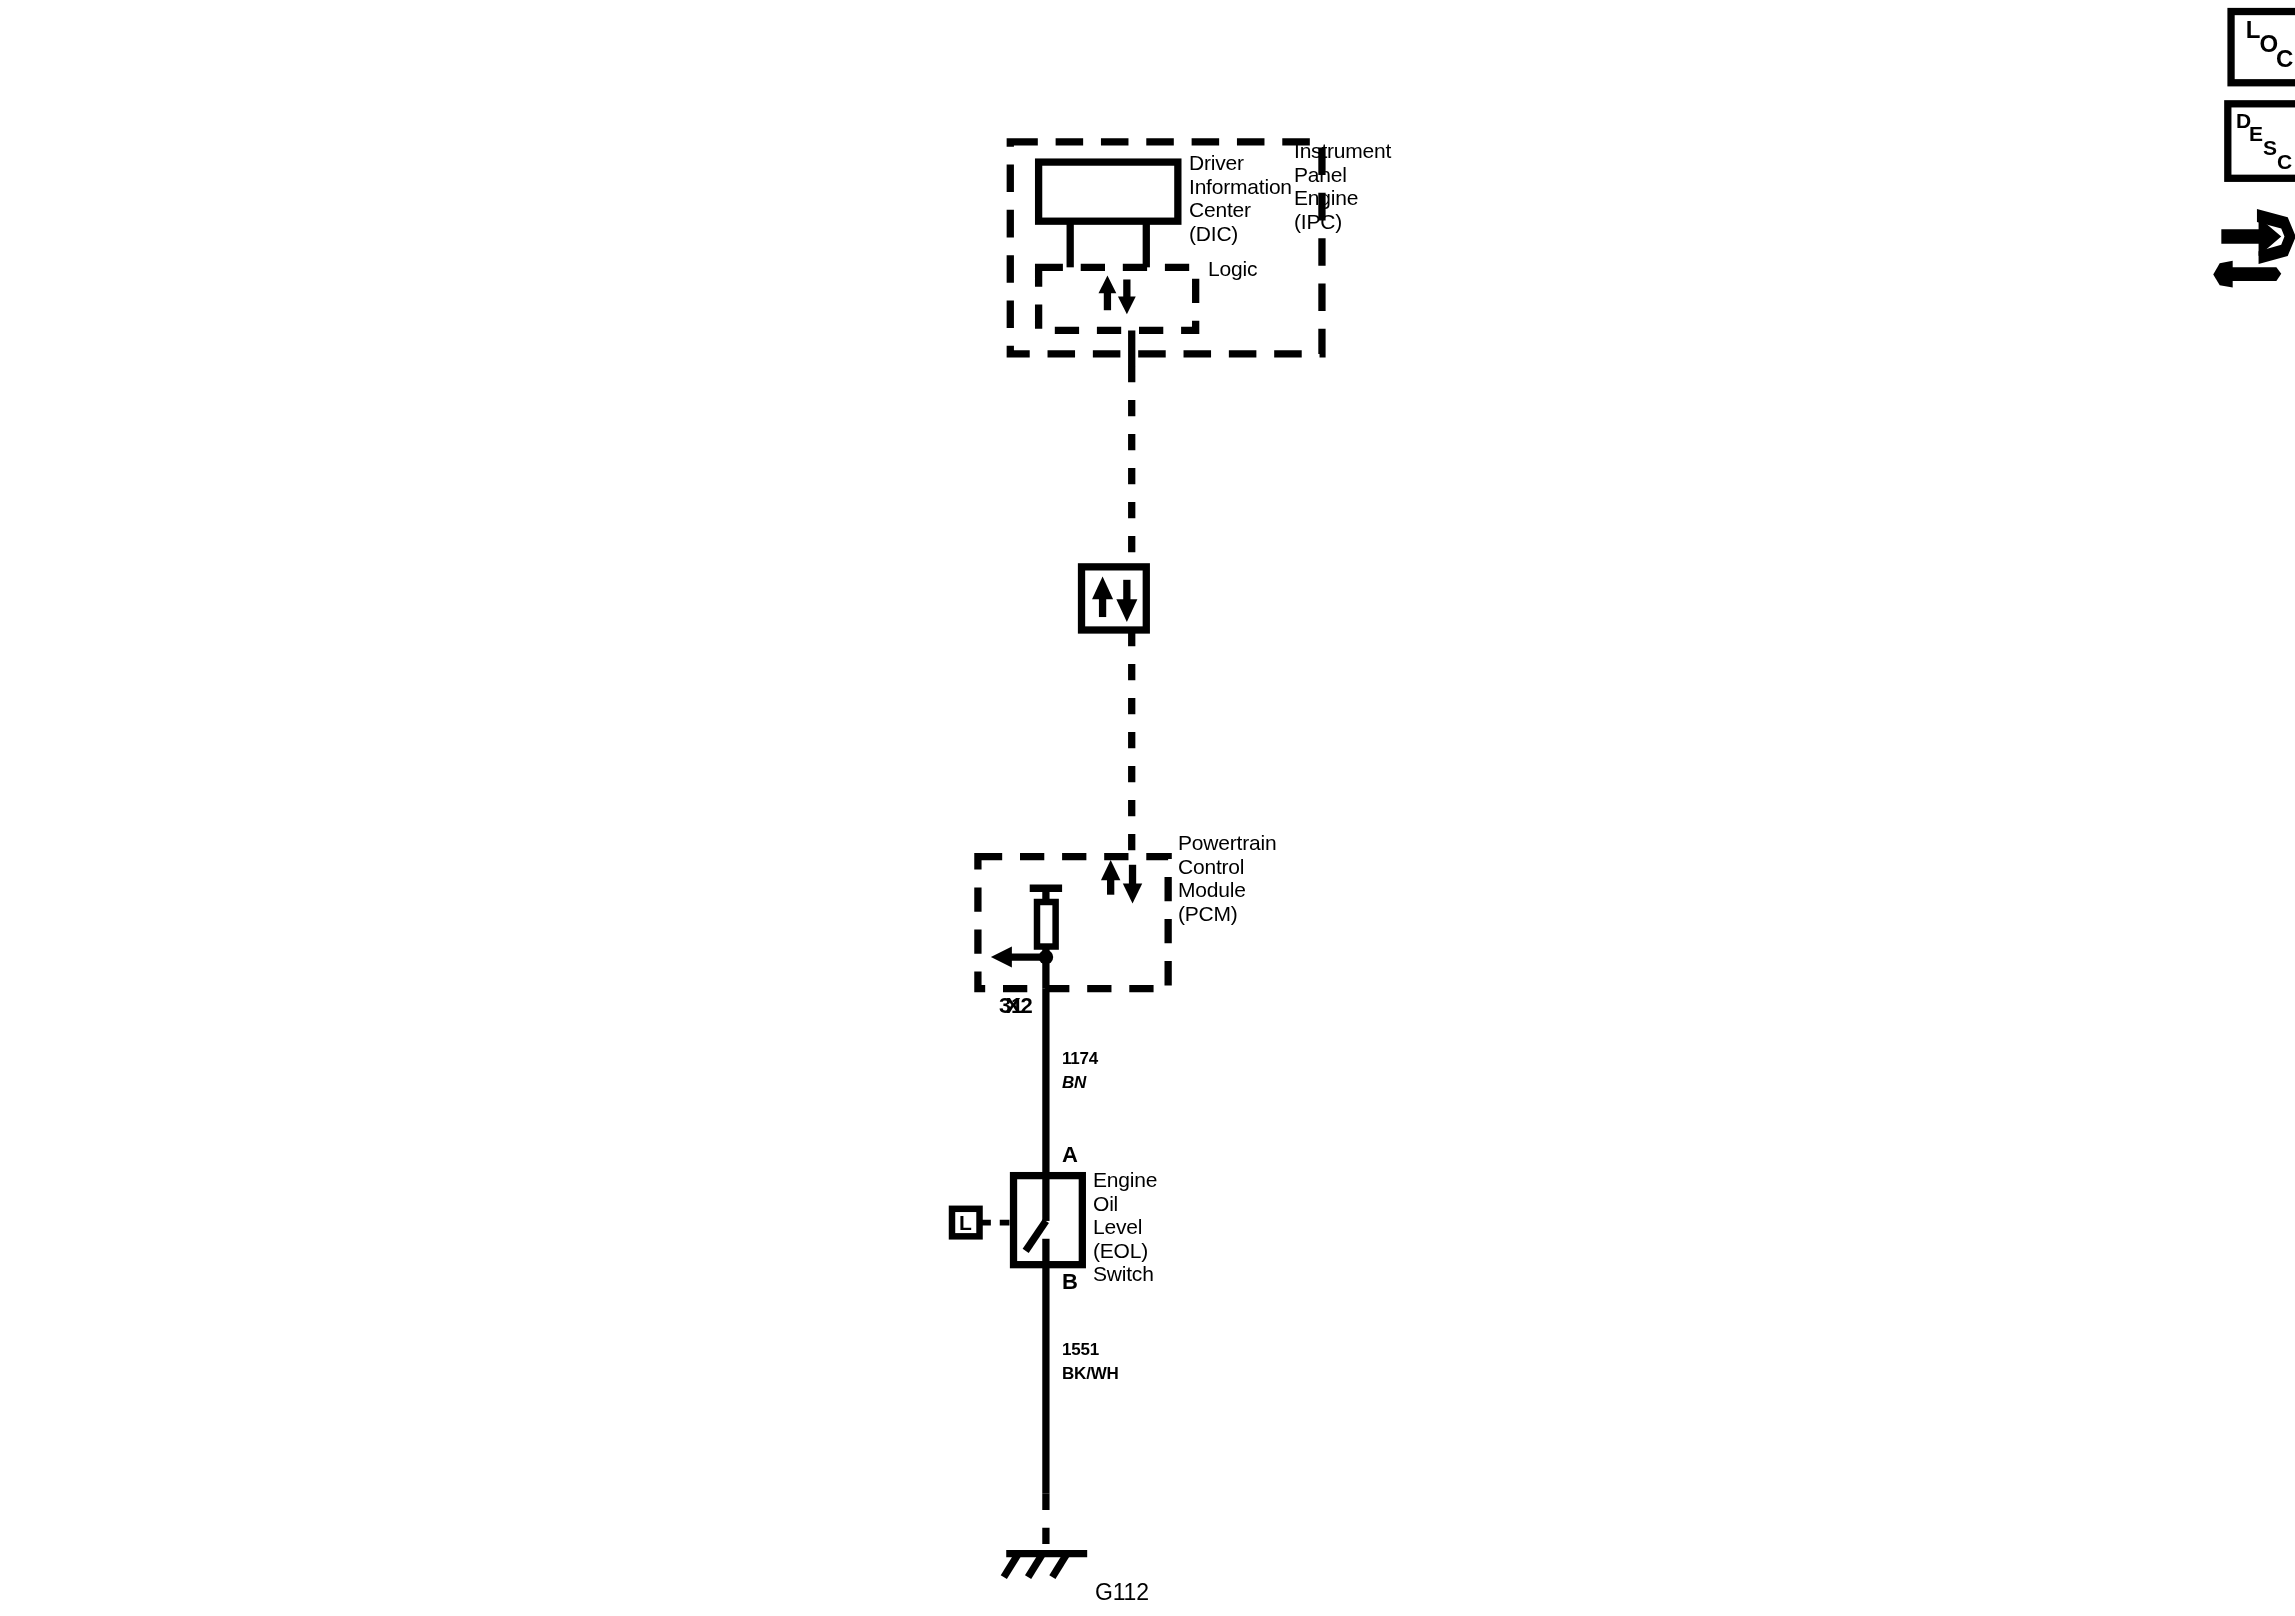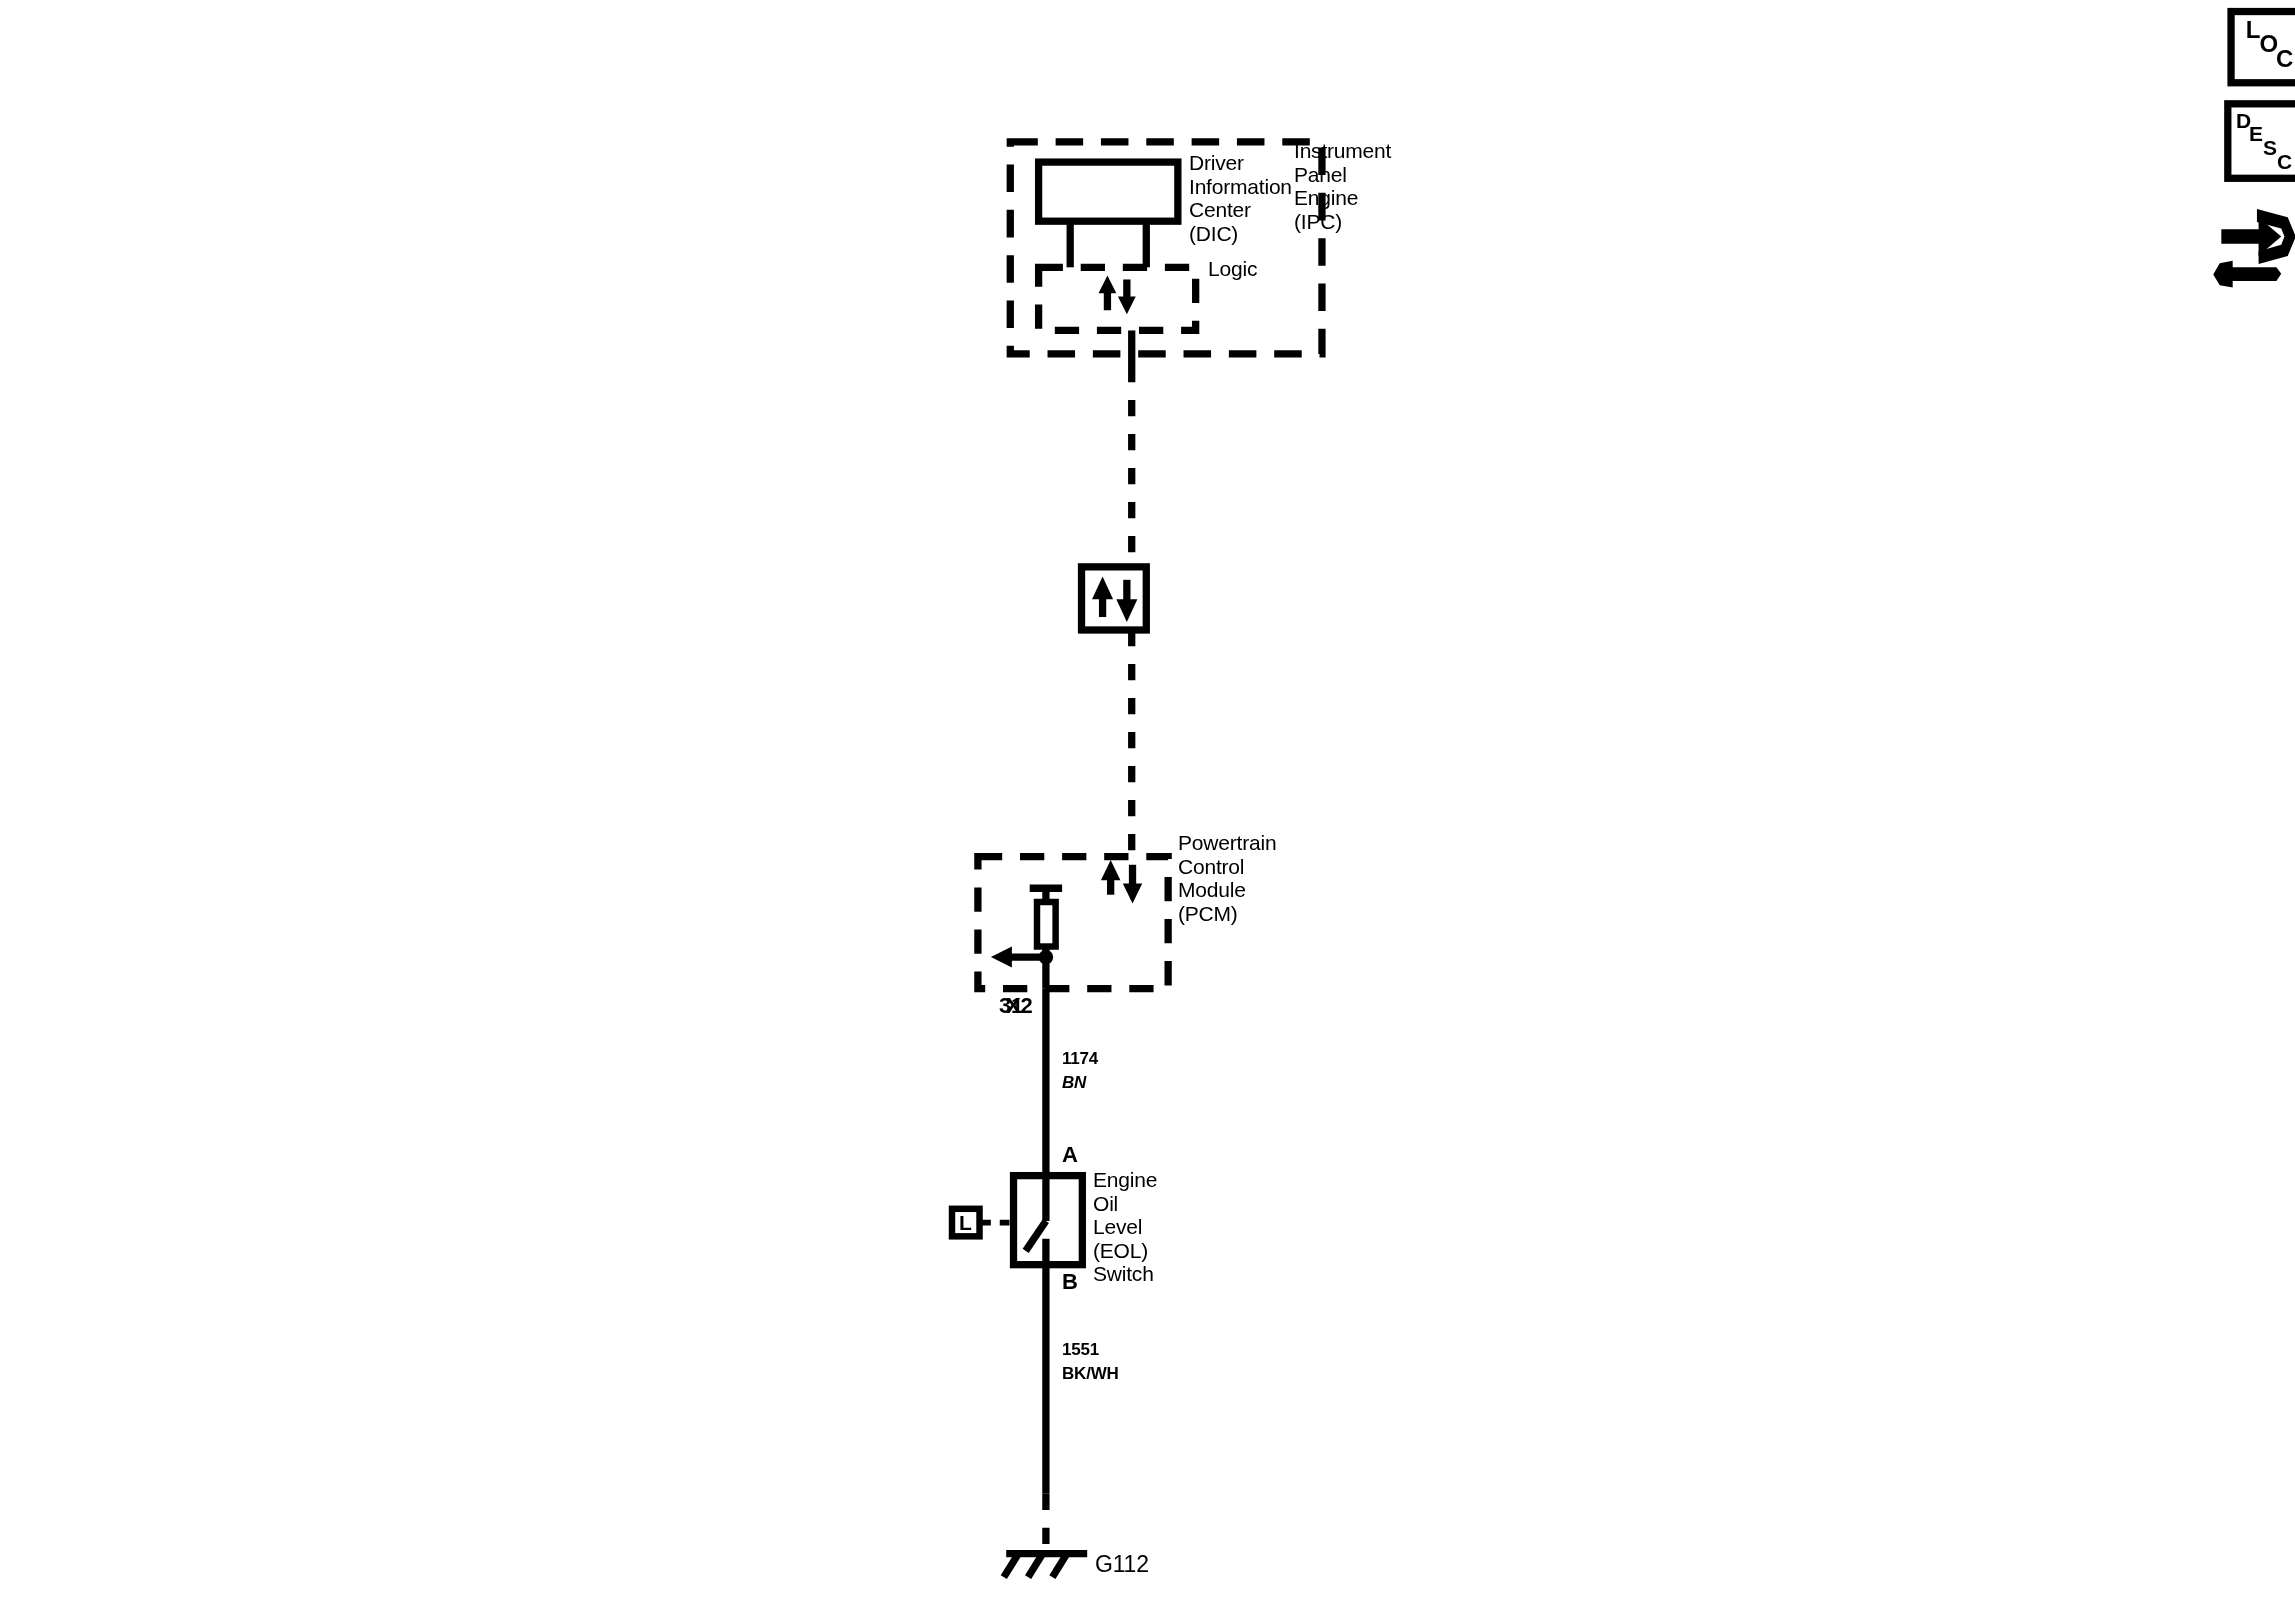--- a/index.html
+++ b/index.html
@@ -34,21 +34,21 @@
     font-family: "Liberation Sans", sans-serif;
     color: #000;
     white-space: pre;
     line-height: 1.12;
     letter-spacing: -0.2px;
   }
   .lbl-block { white-space: pre-line; }
   .t-body  { font-size: 21px; }
   .t-pin   { font-size: 22px; font-weight: bold; }
   .t-wire  { font-size: 17px; font-weight: bold; }
-  .t-gnd   { font-size: 23px; }
+  .t-gnd   { font-size: 23px; margin-top: 28px; }
   .t-icon  { font-size: 24px; font-weight: bold; }
   .t-icon-s{ font-size: 21px; font-weight: bold; }
 </style>
 </head>
 <body>
 
 <div id="diagram-root">
 
   <svg class="canvas" viewBox="0 0 2835 1997" xmlns="http://www.w3.org/2000/svg">
     <defs>

